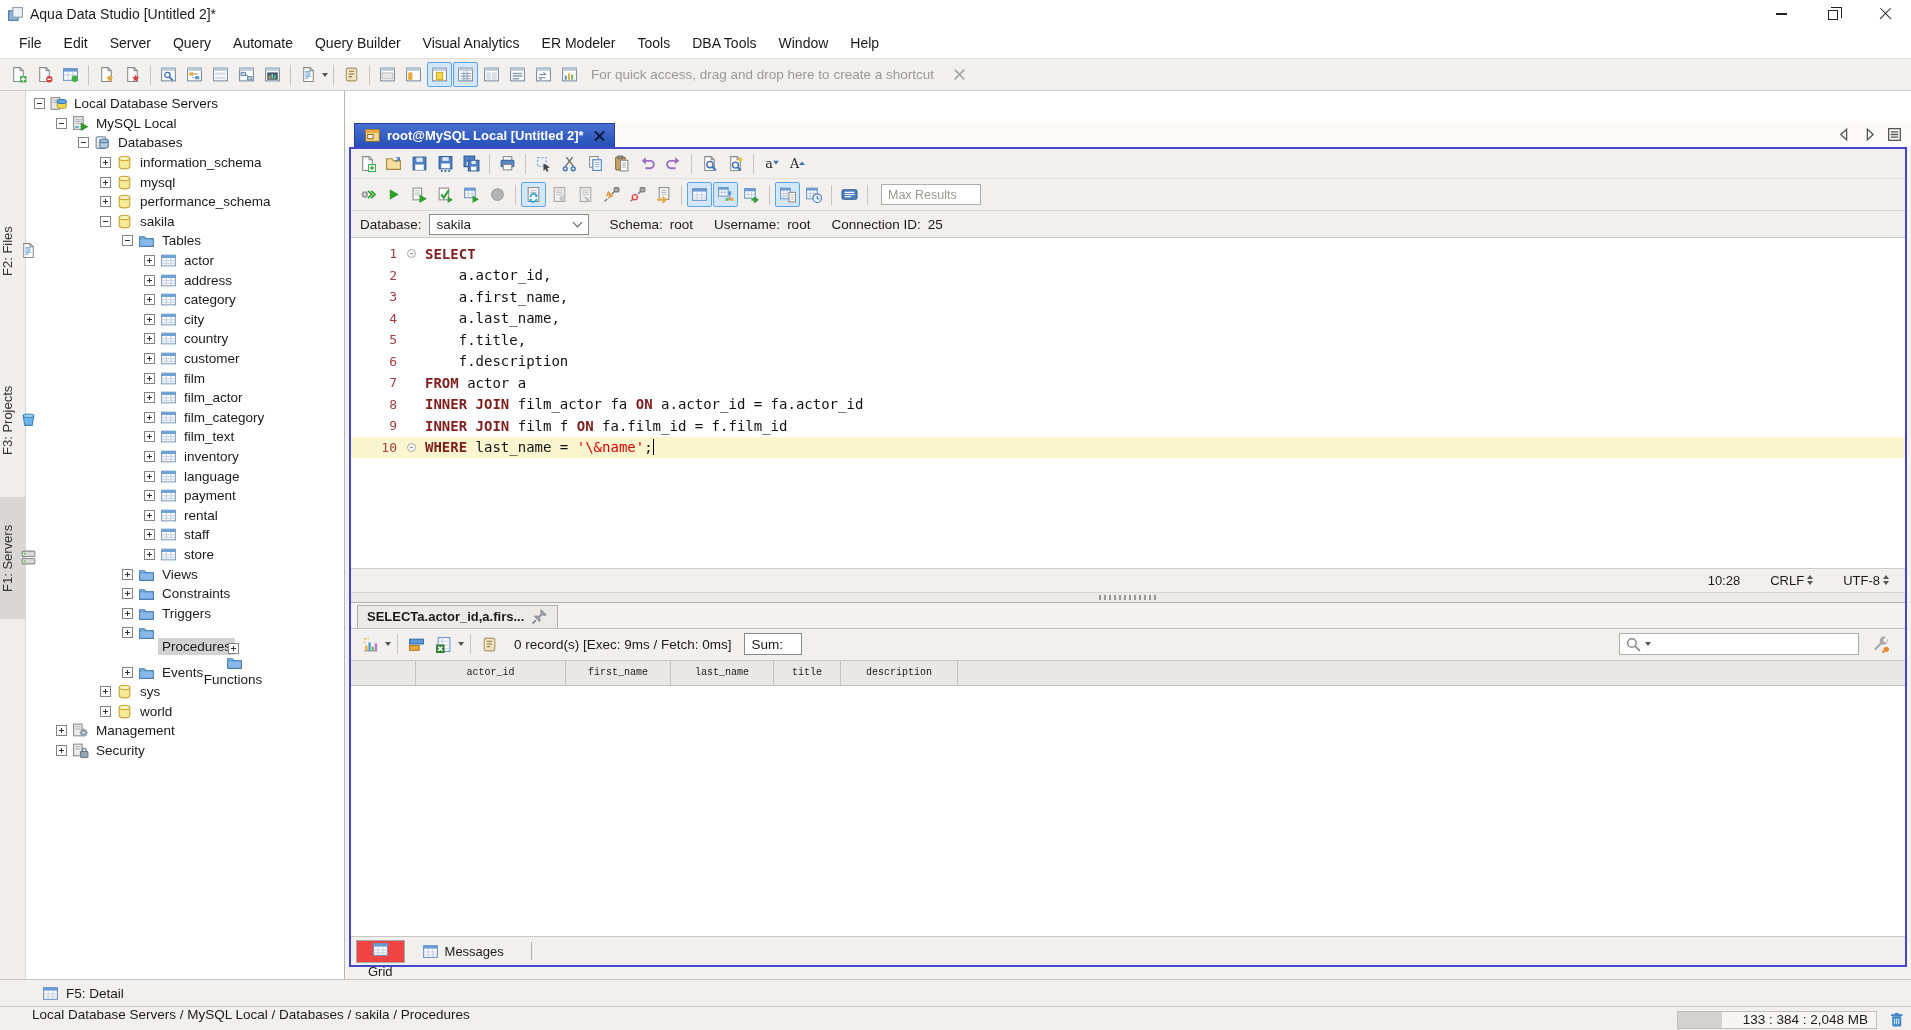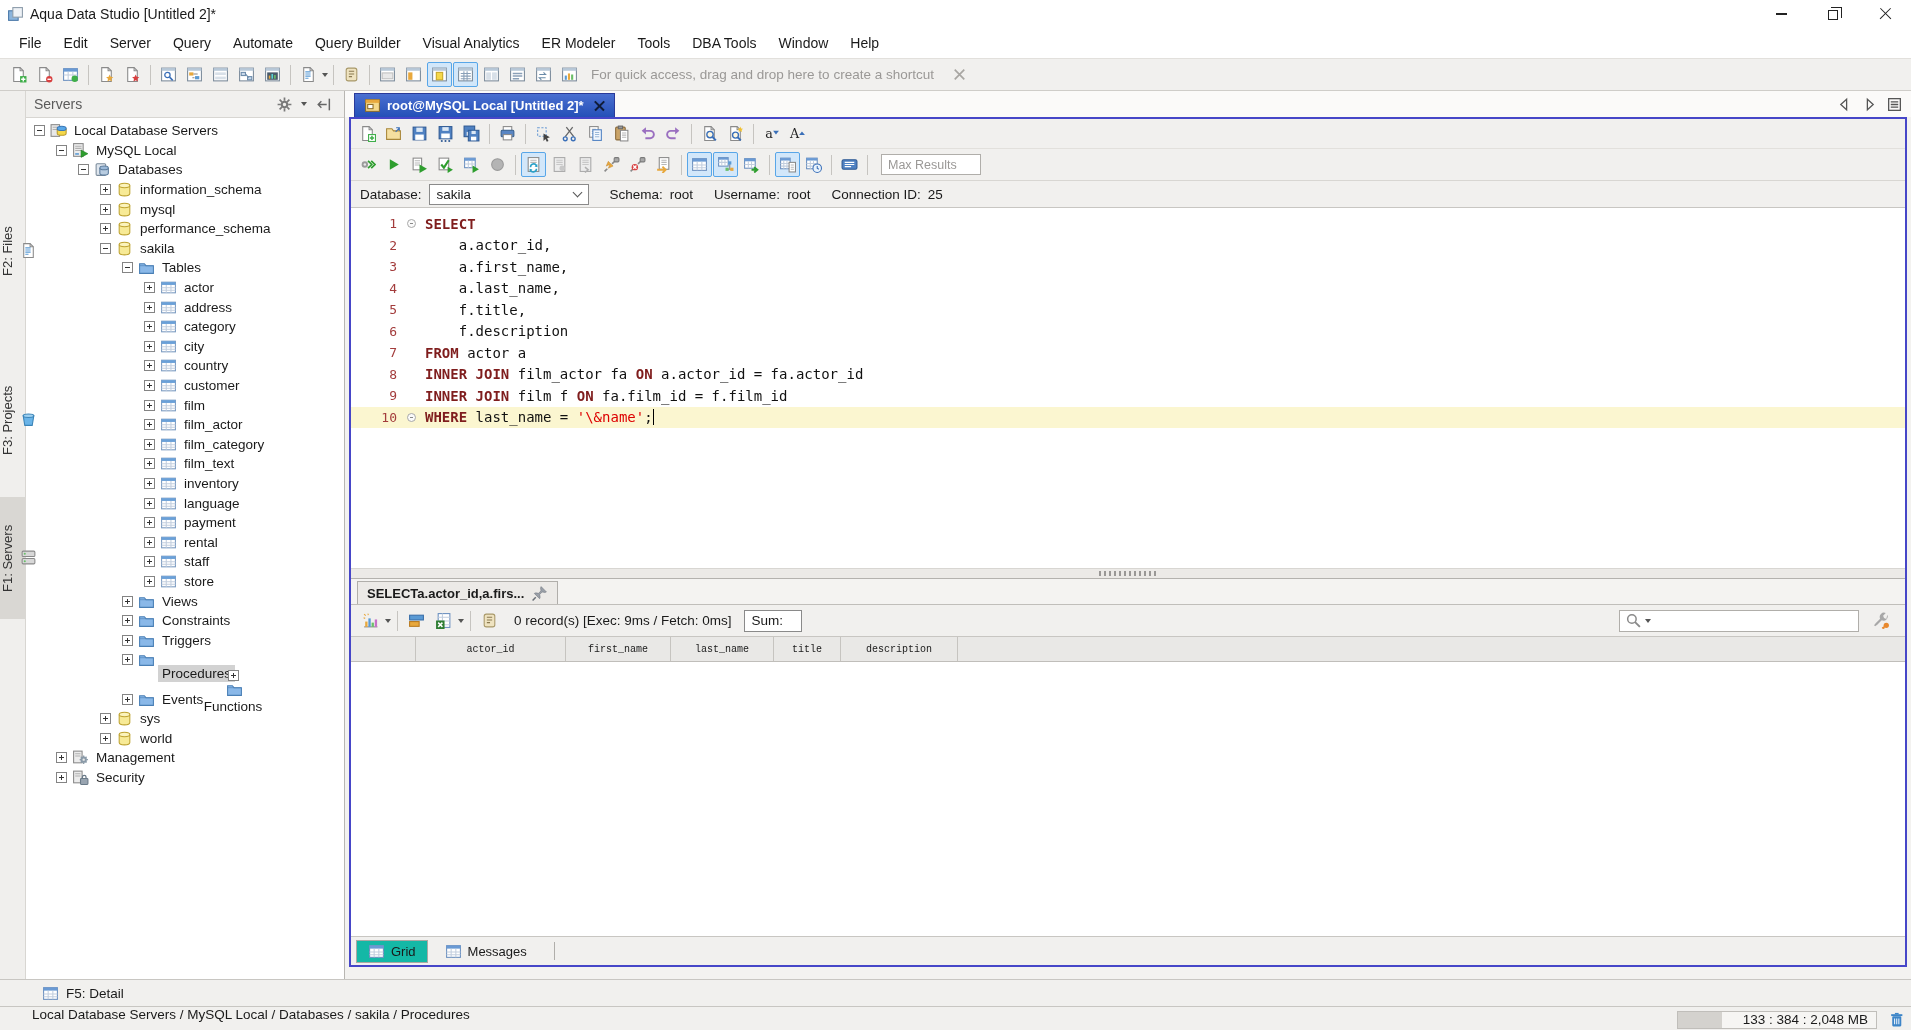--- a/index.html
+++ b/index.html
@@ -46,21 +46,21 @@
   .tree { flex:1; overflow:hidden; padding-top:3px; }
   .tree-row { height:19.6px; display:flex; align-items:center; white-space:nowrap; }
   .expander { width:11px; height:11px; border:1px solid #848484; background:#fff; position:relative; flex:none; }
   .expander::before { content:""; position:absolute; left:2px; right:2px; top:4px; height:1px; background:#333; }
   .expander.plus::after { content:""; position:absolute; top:2px; bottom:2px; left:4px; width:1px; background:#333; }
   .tree-icon { width:17px; height:17px; margin:0 3px 0 5px; flex:none; }
   .tree-label { font-size:13.5px; padding:1px 4px; }
   .tree-label.sel { background:#d2d2d2;margin-top:28px; }
 
   
-  .main-area { flex:1; display:flex; flex-direction:column; background:#f3f2f0; min-width:0; }
+  .main-area { flex:1; display:flex; flex-direction:column; background:#f3f2f0; min-width:0;margin-top:30px; }
   .doc-tabstrip { height:26px; display:flex; align-items:flex-end; padding-left:9px; background:#fbfaf9; }
   .doc-tab { height:24px; display:flex; align-items:center; gap:6px; padding:0 9px; background:linear-gradient(#4a6fd0,#2450b8); color:#fff; font-weight:bold; font-size:13px; border:1px solid #2a3a9a; border-bottom:none; }
   .tab-close { position:relative; width:11px; height:11px; margin-left:4px; }
   .tab-close::before,.tab-close::after { content:""; position:absolute; left:-1px; top:4.5px; width:13px; height:1.6px; background:#101c38; }
   .tab-close::before { transform:rotate(45deg); } .tab-close::after { transform:rotate(-45deg); }
   .tab-nav { margin-left:auto; display:flex; align-items:center; gap:8px; padding-right:8px; padding-bottom:4px; }
 
   .doc-panel { flex:1; margin:0 4px 12px 4px; border:2px solid #4646c8; display:flex; flex-direction:column; background:#fff; min-height:0; }
 
   .qtb { display:flex; align-items:center; background:#f1f0ee; padding:0 4px; gap:1px; flex:none; }
@@ -104,21 +104,21 @@
   .search-wrap { margin-left:auto; display:flex; align-items:center; gap:10px; padding-right:4px; }
   .search-box { width:240px; height:22px; border:1px solid #b0aeaa; background:#fff; display:flex; align-items:center; padding:0 5px; gap:3px; }
 
   .grid-header { height:25px; display:flex; background:#e9e8e6; border-bottom:1px solid #c0beba; flex:none; }
   .gh-cell { border-right:1px solid #c6c4c0; display:flex; align-items:center; justify-content:center; font-size:10px; height:100%; flex:none;font-family:Liberation Mono, monospace; }
   .gh-fill { flex:1; border-right:none; }
   .grid-body { flex:27; background:#fff; min-height:0; }
 
   .bottom-tabs { height:29px; background:#f1f0ee; border-top:1px solid #c8c6c2; display:flex; align-items:center; padding-left:5px; gap:5px; flex:none; }
   .btab { height:23px; display:flex; align-items:center; gap:6px; padding:0 11px; font-size:13px; border:1px solid transparent; }
-  .btab.active { background:#14b8a6; border-color:#aaa8a4; }
+  .btab.active { background:#ef4444; border-color:#aaa8a4;flex-direction:column; }
   .btab-sep { width:1px; height:18px; background:#b0aeaa; margin-left:10px; }
 
   
   .detail-row { height:27px; background:#f1f0ee; border-top:1px solid #c8c6c2; display:flex; align-items:center; padding-left:42px; gap:7px; font-size:13.5px; }
   .statusbar { height:24px; background:#f1f0ee; border-top:1px solid #c8c6c2; display:flex; align-items:flex-start; padding:0 2px; font-size:13.5px; }
   .sb-breadcrumb { margin-left:30px; }
   .sb-right { margin-left:auto; display:flex; align-items:center; gap:7px; }
   .mem-gauge { width:200px; height:18px; border:1px solid #c0beba; background:#f6f5f3; position:relative; display:flex; align-items:center; justify-content:flex-end; padding-right:8px; }
   .mem-used { position:absolute; left:0; top:0; bottom:0; width:44px; background:#d4d2ce; }
   .mem-text { position:relative; font-size:13.5px; }
@@ -359,37 +359,20 @@
             <rect x="2" y="2" width="12" height="5" rx="1" fill="#d8d8d8" stroke="#8a8a8a"></rect>
             <rect x="2" y="9" width="12" height="5" rx="1" fill="#d8d8d8" stroke="#8a8a8a"></rect>
             <circle cx="4.5" cy="4.5" r="1" fill="#6abf69"></circle>
             <circle cx="4.5" cy="11.5" r="1" fill="#6abf69"></circle>
           </svg>
         </span>
       </div>
     </div>
 
   <div class="servers-panel">
-    <div class="panel-header">
-      <span>Servers</span>
-      <span class="ph-spacer"></span>
-      <span class="tbtn">
-          <svg width="17" height="17" viewBox="0 0 16 16">
-            <circle cx="8" cy="8" r="2.6" fill="none" stroke="#7a7a7a" stroke-width="2"></circle>
-            <path d="M8 1.5v3M8 11.5v3M1.5 8h3M11.5 8h3M3.4 3.4l2.1 2.1M10.5 10.5l2.1 2.1M12.6 3.4l-2.1 2.1M5.5 10.5l-2.1 2.1" stroke="#7a7a7a" stroke-width="1.6"></path>
-          </svg>
-        </span>
-      <span class="dd"></span>
-      <span class="tbtn">
-          <svg width="17" height="17" viewBox="0 0 16 16">
-            <path d="M13.5 2.5v11" stroke="#666" stroke-width="1.4"></path>
-            <path d="M11 8H3M6 5L3 8l3 3" fill="none" stroke="#666" stroke-width="1.3"></path>
-          </svg>
-        </span>
-    </div>
     <div class="tree">
         <div class="tree-row" style="padding-left: 8px;">
           <span class="expander minus"></span>
           <span class="tree-icon">
             <svg width="17" height="17" viewBox="0 0 16 16">
               <rect x="1" y="2.5" width="8" height="11" fill="#e8e8e8" stroke="#8a8a8a"></rect>
               <path d="M2.5 5h5M2.5 7h5" stroke="#b0b0b0"></path>
               <path d="M6.8 6v4.5c0 1.1 1.9 2 4.2 2s4.2-.9 4.2-2V6" fill="#f5d84a" stroke="#b89a2a"></path>
               <ellipse cx="11" cy="6" rx="4.2" ry="2" fill="#5aa8e8" stroke="#3a78b8"></ellipse>
             </svg>
@@ -1121,20 +1104,37 @@
           </div>
           <div class="ed-row current">
             <span class="ed-num">10</span>
             <span class="ed-fold">
               <span class="fold-marker"></span>
             </span>
             <span class="ed-code"><span class="kw">WHERE</span><span class="pl"> last_name = </span><span class="str">'\&amp;name'</span><span class="pl">;</span><span class="caret"></span></span>
           </div>
         </div>
 
+      <div class="editor-status">
+        <span class="es-item">10:28</span>
+        <span class="es-item">
+          <span>CRLF</span>
+          <span class="updown">
+              <i class="u"></i>
+              <i class="d"></i>
+            </span>
+        </span>
+        <span class="es-item">
+          <span>UTF-8</span>
+          <span class="updown">
+              <i class="u"></i>
+              <i class="d"></i>
+            </span>
+        </span>
+      </div>
 
       <div class="splitter">
           <span class="dots"></span>
         </div>
 
       <div class="results-tabstrip">
         <div class="res-tab">
           <span>SELECTa.actor_id,a.firs...</span>
           <span>
               <svg width="17" height="17" viewBox="0 0 16 16">

